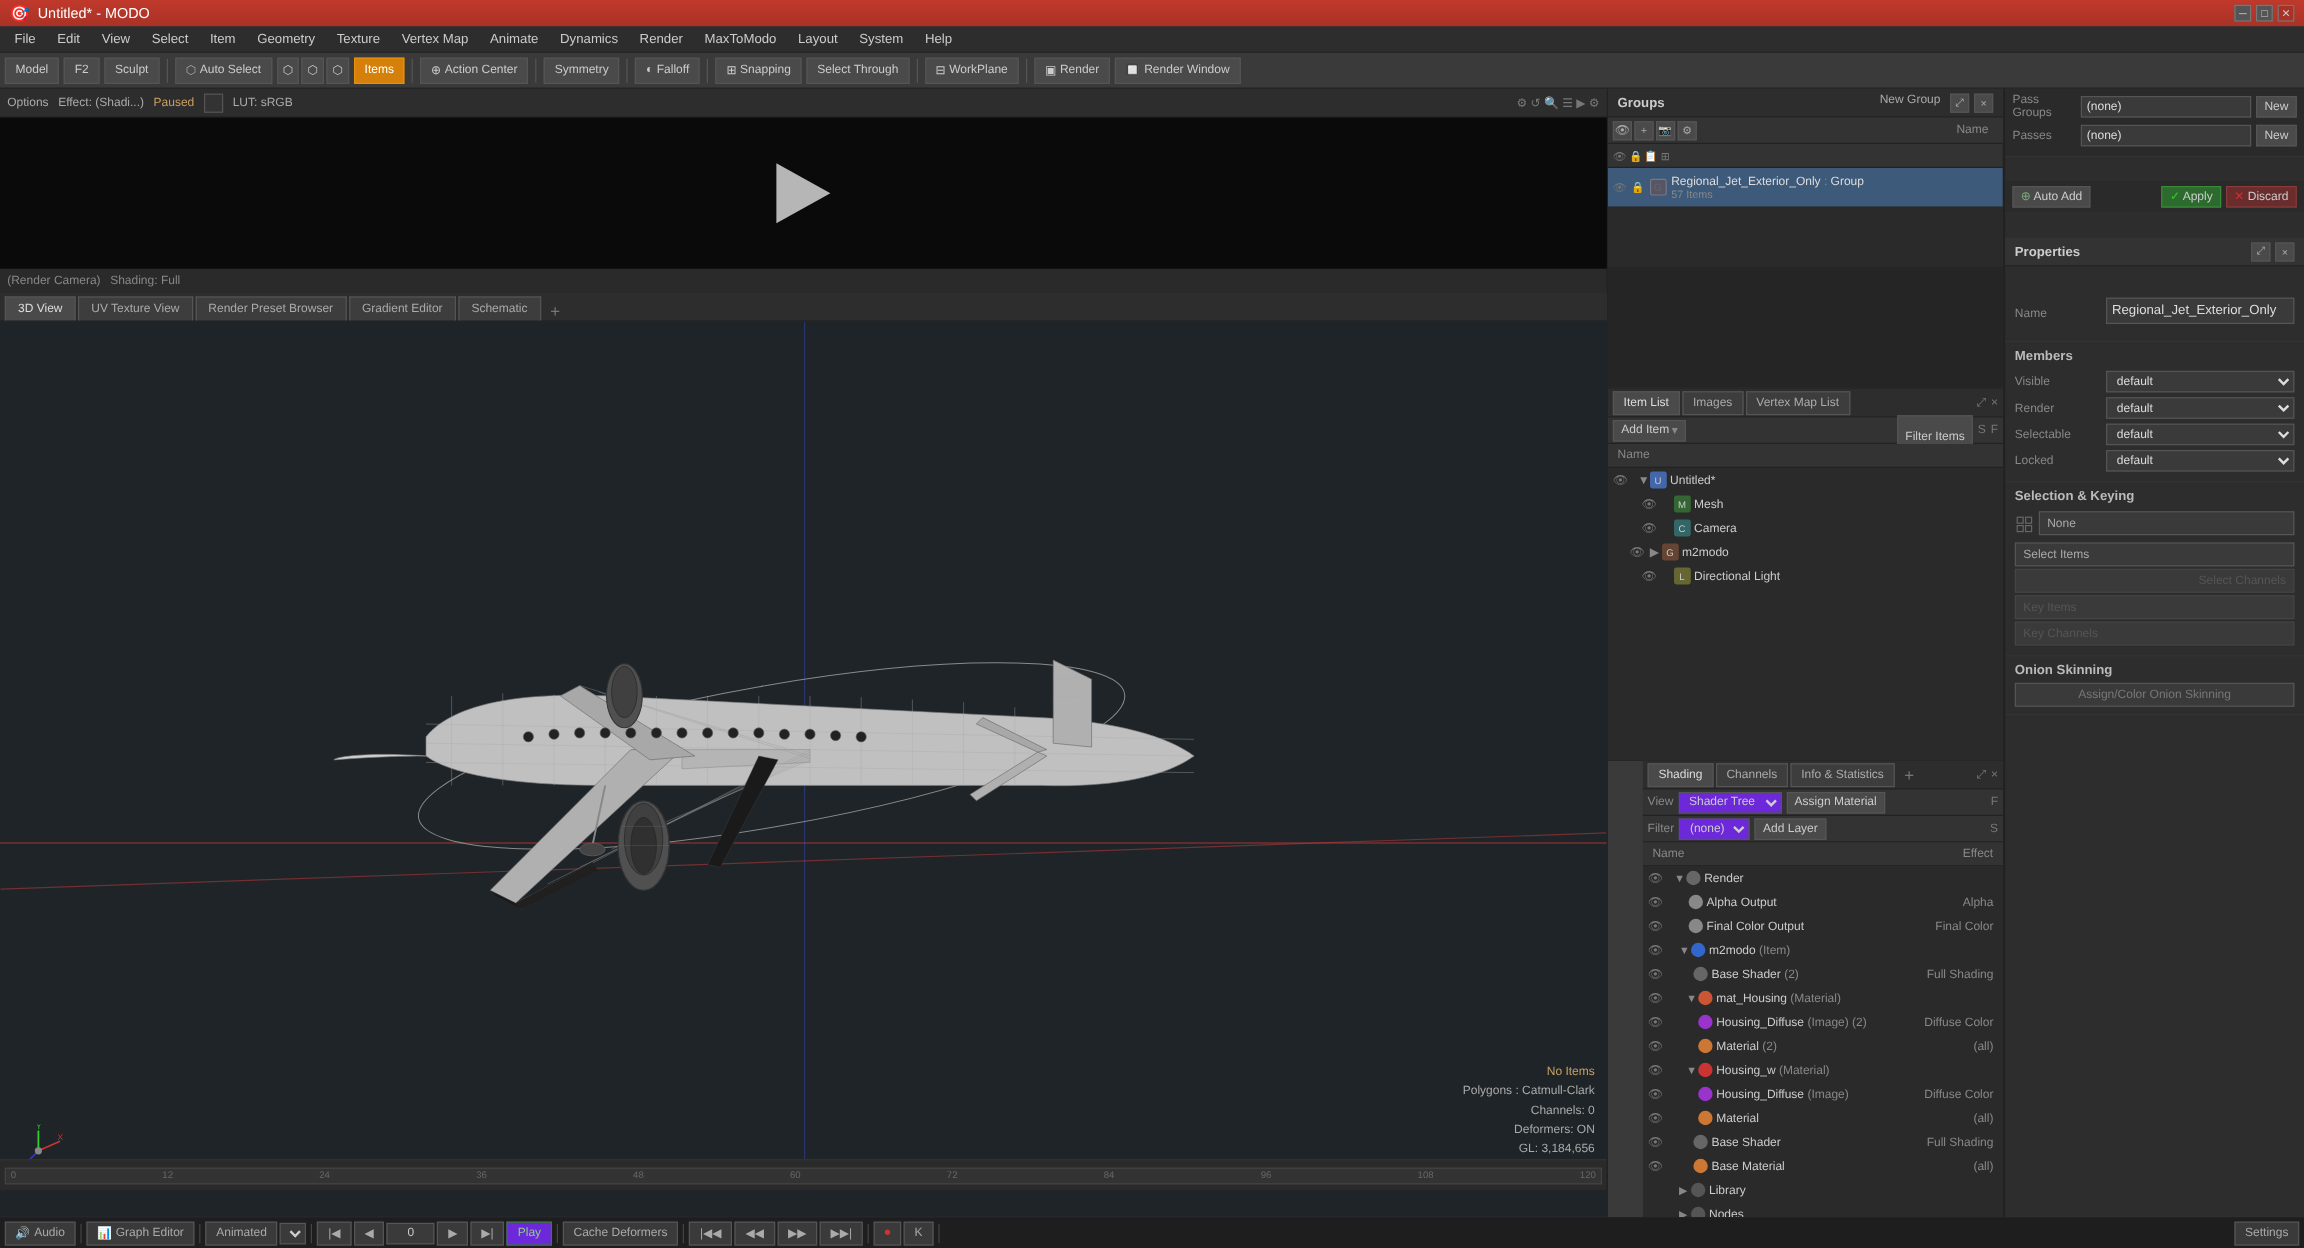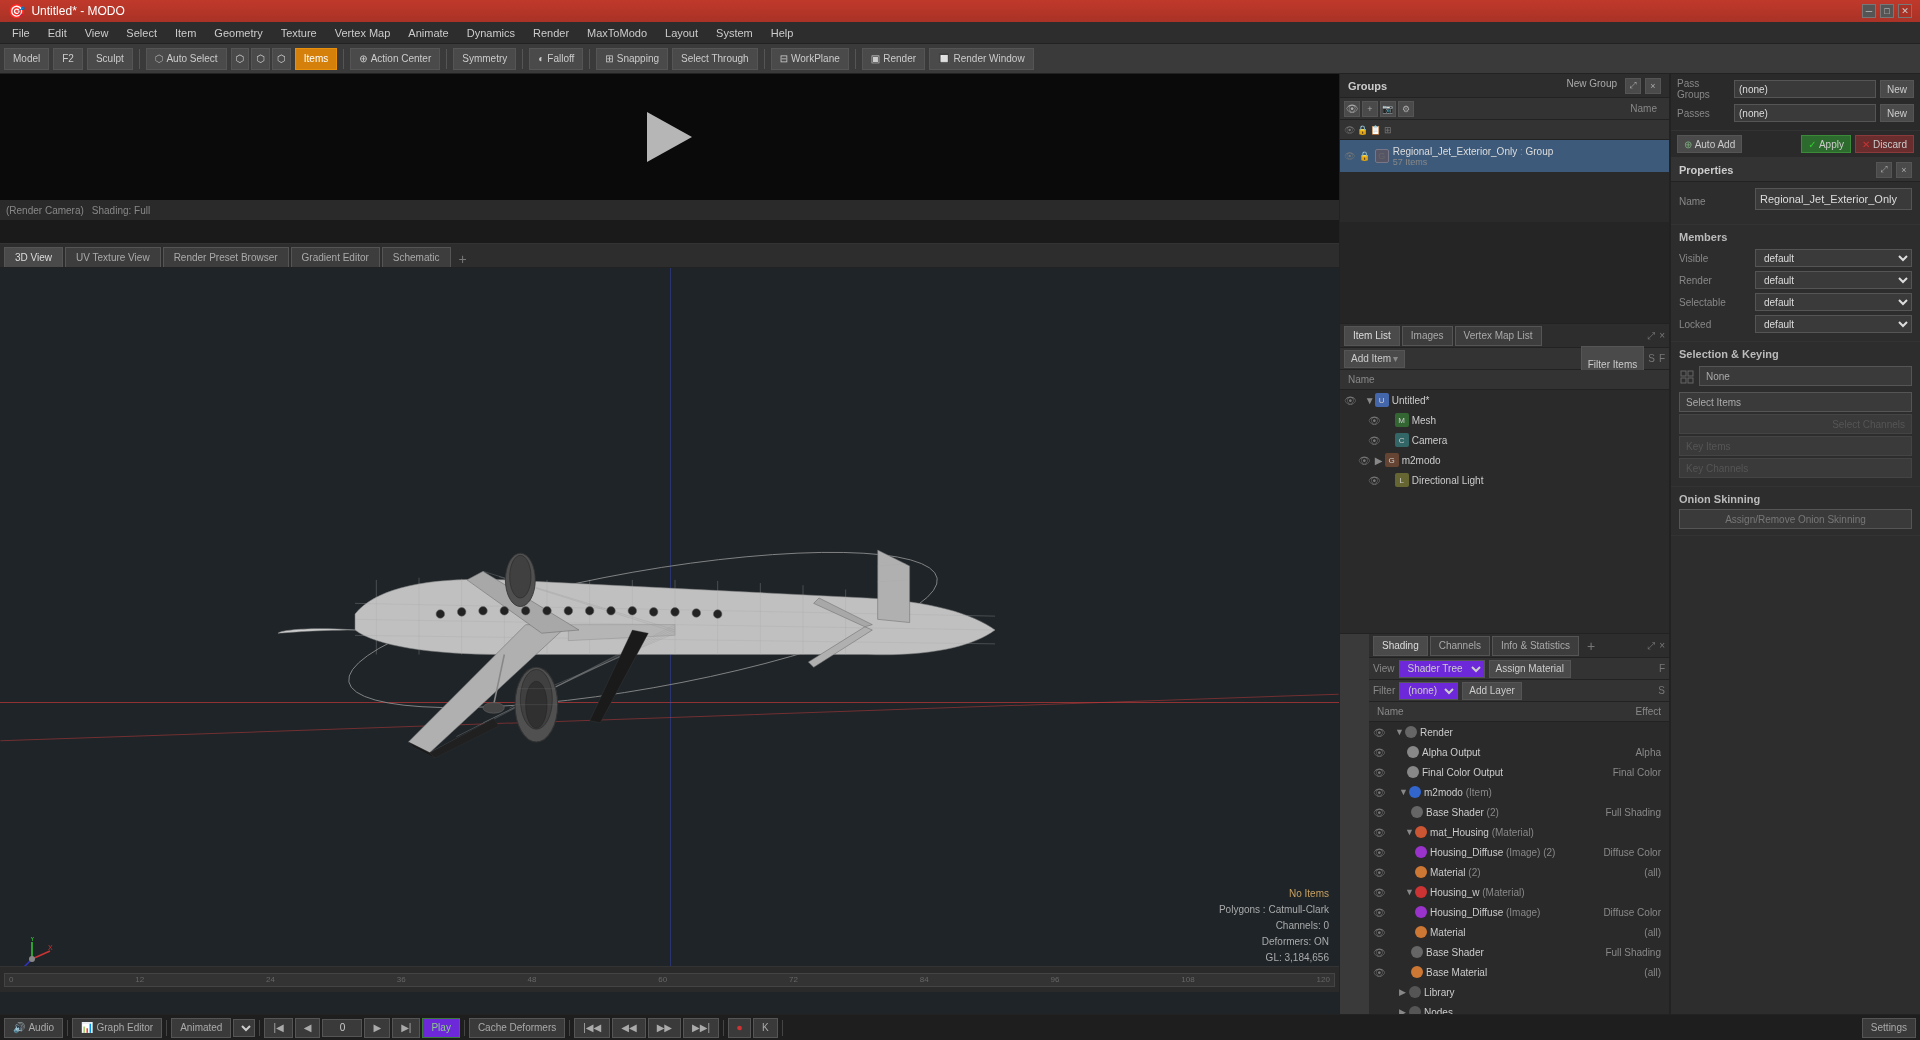--- a/index.html
+++ b/index.html
@@ -422,20 +422,21 @@
     .shader-icon { width: 12px; height: 12px; margin-right: 3px; border-radius: 50%; }
     .shader-name { flex: 1; }
     .shader-effect { color: #888; font-size: 10px; margin-right: 8px; }
 
     
     #properties-panel {
       width: 250px;
       display: flex;
       flex-direction: column;
       background: #2d2d2d;
+      gap: 20px;
     }
     #properties-header {
       height: 24px;
       background: #2d2d2d;
       display: flex;
       align-items: center;
       padding: 0 8px;
       justify-content: space-between;
       border-bottom: 1px solid #222;
     }
@@ -704,20 +705,29 @@
     <span>🔲</span>
     <span>Render Window</span>
   </button>
 </div>
 
 <div id="main-layout" style="display:flex; height:calc(1040px - 22px - 22px - 30px - 26px);">
 
   <div id="left-panel" style="flex:1; display:flex; flex-direction:column; border-right:1px solid #222;">
 
     <div id="preview-area" style="height:170px; background:#1a1a1a; border-bottom:1px solid #333;">
+      <div id="preview-controls" style="height:24px; background:#2d2d2d; display:flex; align-items:center; padding:0 6px; gap:8px; font-size:10px; color:#aaa; border-bottom:1px solid #222;">
+        <span style="cursor:pointer;">Options</span>
+        <span>Effect: (Shadi...)</span>
+        <span style="color:#c8a060;">Paused</span>
+        <span style="width:16px;height:16px;background:#333;border:1px solid #555;"></span>
+        <span>LUT: sRGB</span>
+        <div style="flex:1;"></div>
+        <span style="color:#777;">⚙ ↺ 🔍 ☰ ▶ ⚙</span>
+      </div>
       <div id="preview-canvas-inner" style="height:calc(170px - 24px - 20px); background:#0a0a0a; display:flex; align-items:center; justify-content:center;">
         <div class="play-btn">
           <div class="play-triangle"></div>
         </div>
       </div>
       <div style="height:20px; background:#2a2a2a; display:flex; align-items:center; padding:0 6px; gap:8px; font-size:10px; color:#888;">
         <span>(Render Camera)</span>
         <span>Shading: Full</span>
       </div>
     </div>
@@ -1229,21 +1239,21 @@
           </div>
 
           <button class="keying-btn" style="width:100%; margin-bottom:2px;">Select Items</button>
           <button class="keying-btn disabled" style="width:100%; margin-bottom:2px; color:#555; border-color:#444;text-align:right;">Select Channels</button>
           <button class="keying-btn disabled" style="width:100%; margin-bottom:2px; color:#555; border-color:#444;">Key Items</button>
           <button class="keying-btn disabled" style="width:100%; margin-bottom:2px; color:#555; border-color:#444;">Key Channels</button>
         </div>
 
         <div class="prop-section">
           <div class="prop-section-title" style="font-size:11px; color:#bbb; font-weight:bold; margin-bottom:4px;">Onion Skinning</div>
-          <button class="onion-btn" style="width:100%; height:20px; padding:0 6px; background:#3a3a3a; border:1px solid #555; color:#777; font-size:10px; cursor:pointer;">Assign/Remove Onion Skinning</button>
+          <button class="onion-btn" style="width:100%; height:20px; padding:0 6px; background:#3a3a3a; border:1px solid #555; color:#777; font-size:10px; cursor:pointer;">Assign/Color Onion Skinning</button>
         </div>
 
       </div>
     </div>
 
   </div>
 </div>
 
 <div id="status-bar" style="height:26px; background:#1e1e1e; display:flex; align-items:center; padding:0 4px; gap:2px; border-top:1px solid #222;">
   <button class="status-btn">

